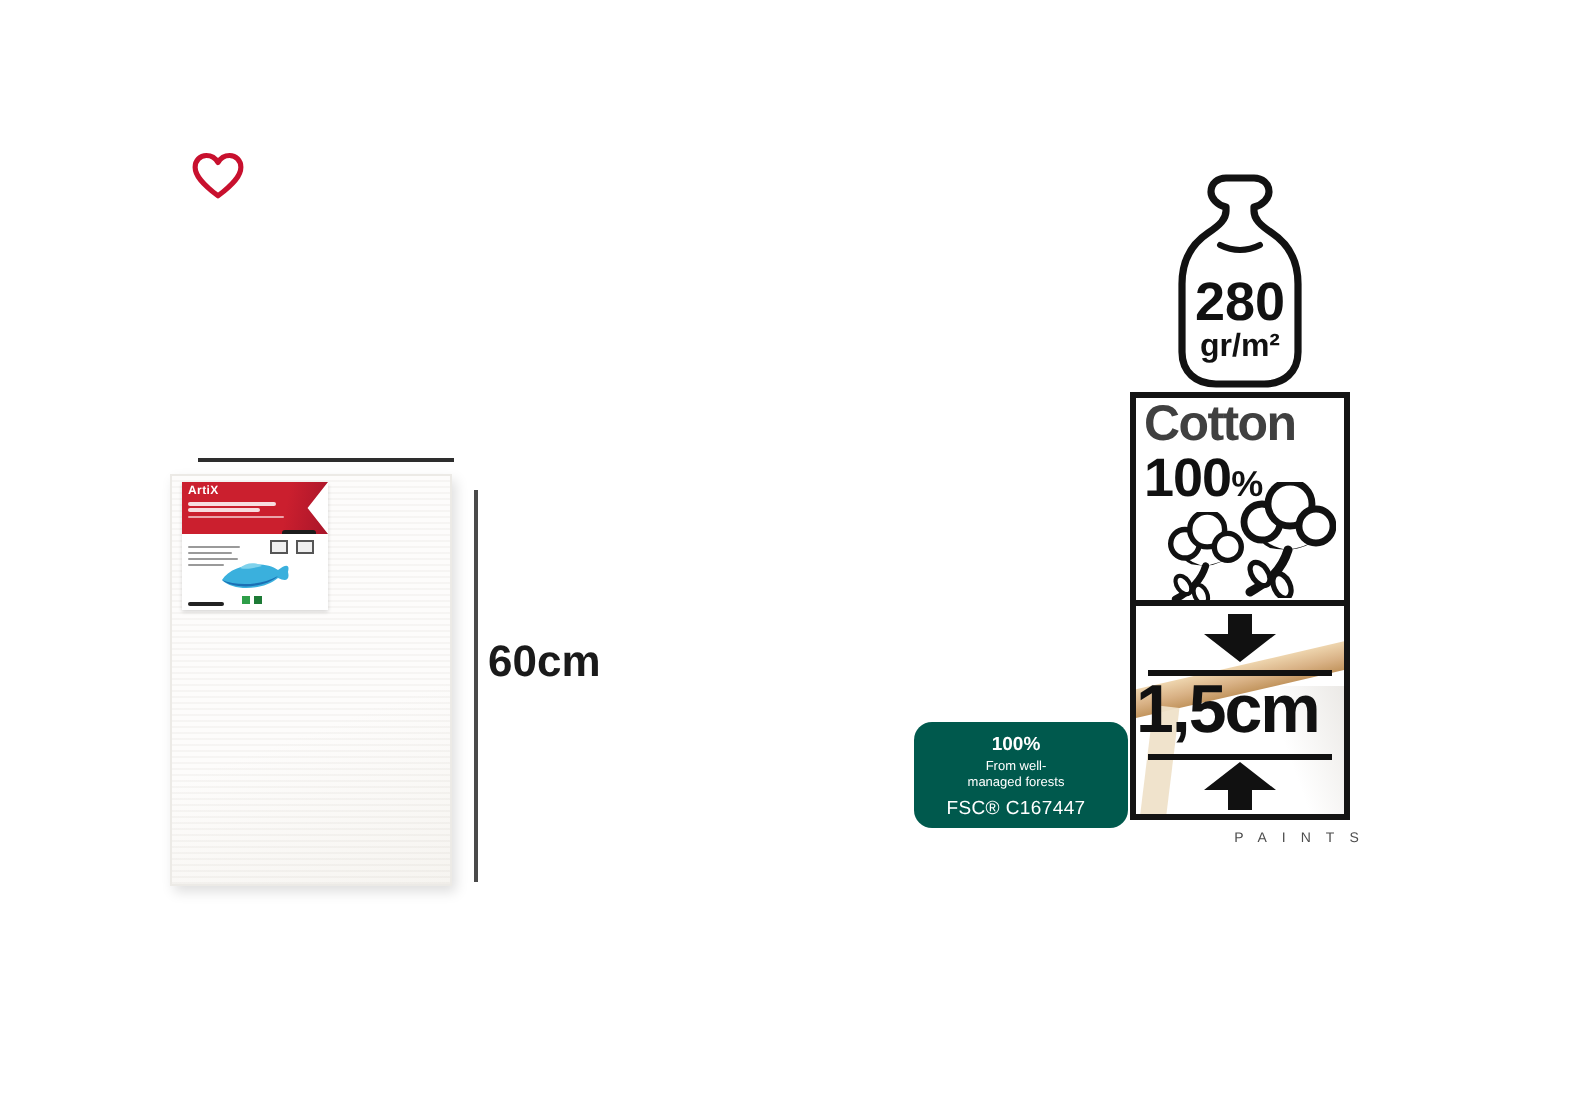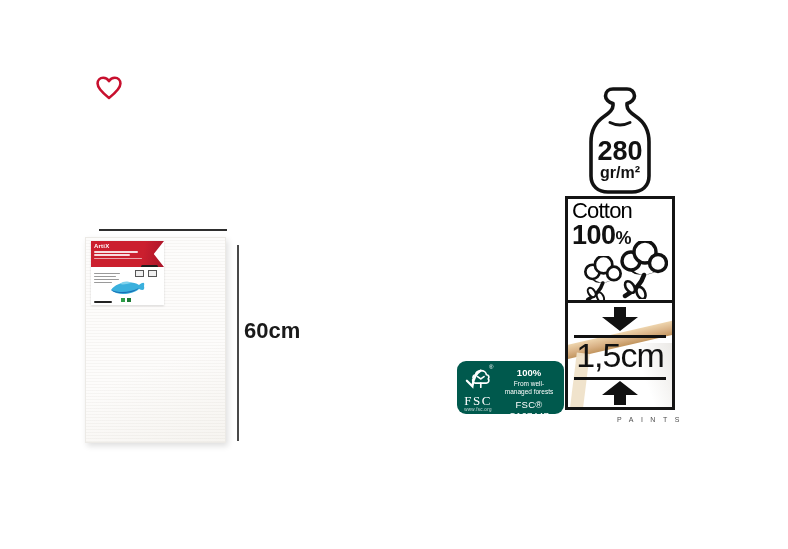--- a/index.html
+++ b/index.html
@@ -39,39 +39,39 @@
   .dim-h-label { position:absolute; left:244px; top:318px; font-size:22px; font-weight:800; }
 
   
   .bottle { position:absolute; left:585px; top:86px; }
 
   
   .spec-col { position:absolute; left:565px; top:196px; width:110px; }
   .spec-box { border:3px solid #141414; background:#fff; position:relative; }
   .box-cotton { height:107px; padding:1px 4px; }
   .box-depth { height:110px; margin-top:-3px; overflow:hidden; }
-  .cotton-word { font-size:22px; font-weight:400; letter-spacing:-.8px; line-height:1.02; color:#000000; }
+  .cotton-word { font-size:25px; font-weight:700; letter-spacing:-.8px; line-height:1.02; color:#404040; }
   .cotton-100 { font-size:27px; font-weight:800; letter-spacing:-.5px; line-height:1.0; color:#111; }
   .cotton-100 .pct { font-size:18px; font-weight:800; }
   .flower { position:absolute; }
   .flower.small { left:14px; top:57px; }
   .flower.big { left:50px; top:42px; }
 
   .wood1 { position:absolute; left:-8px; top:28px; width:136px; height:14px;
     background:linear-gradient(180deg,#eed5ae 0%, #d9b286 55%, #c2955e 100%);
     transform:rotate(-13deg); z-index:1; }
   .wood2 { position:absolute; left:5px; top:50px; width:13px; height:62px; background:#efe2c9; transform:rotate(7deg); z-index:1; opacity:.95; }
   .canvas-shade { position:absolute; right:-8px; top:40px; width:40px; height:80px; background:linear-gradient(250deg, rgba(160,150,135,.25), rgba(255,255,255,0) 70%); z-index:1; }
   .depth-arrow { position:absolute; left:50%; transform:translateX(-50%); z-index:2; }
   .depth-arrow.down { top:4px; }
   .depth-arrow.up { top:78px; }
   .depth-line { position:absolute; left:6px; right:6px; height:3px; background:#111; z-index:2; }
   .depth-line.l1 { top:32px; }
   .depth-line.l2 { top:74px; }
-  .depth-value { position:absolute; left:0; right:0; top:33px; text-align:center; font-size:34px; font-weight:400; letter-spacing:-1px; color:#111; z-index:2; }
+  .depth-value { position:absolute; left:0; right:0; top:33px; font-size:34px; font-weight:700; letter-spacing:-1px; color:#111; z-index:2; }
 
   
   .fsc { position:absolute; left:457px; top:361px; width:107px; height:53px; background:#00594d; border-radius:9px; display:flex; color:#fff; }
   .fsc-left { width:42px; position:relative; padding-top:4px; text-align:center; }
   .fsc-reg { position:absolute; left:32px; top:3px; font-size:6px; }
   .fsc-acronym { font-family:"Liberation Serif", serif; font-size:13px; letter-spacing:1.5px; line-height:1; margin-top:-1px; }
   .fsc-url { font-size:4.5px; opacity:.75; letter-spacing:.3px; }
   .fsc-right { flex:1; text-align:center; padding:6px 5px 0 0; }
   .fsc-pct { font-size:9.5px; font-weight:bold; }
   .fsc-l1, .fsc-l2 { font-size:6.5px; line-height:1.25; }
@@ -170,30 +170,20 @@
       <div class="depth-line l1"></div>
       <div class="depth-value">1,5cm</div>
       <div class="depth-line l2"></div>
       <svg class="depth-arrow up" width="36" height="24" viewBox="0 0 36 24">
         <polygon points="18,0 36,14 24,14 24,24 12,24 12,14 0,14" fill="#111"></polygon>
       </svg>
     </div>
   </div>
 
   <div class="fsc">
-    <div class="fsc-left">
-      <svg width="28" height="26" viewBox="0 0 30 28">
-        <path d="M 3 17 L 9 23 C 10 14 13 9 18 6" fill="none" stroke="#fff" stroke-width="2.4" stroke-linecap="round"></path>
-        <path d="M 18 6 C 14.5 6 12.5 8.5 12.5 10.5 C 10 10.5 9 13 10 15 C 8.3 16.5 9.5 19.5 12 19.5 L 24 19.5 C 26.5 19.5 27.5 16.5 26 15 C 27.5 13 26.5 10.5 24 10.5 C 24 8 21.5 6 18 6 Z" fill="none" stroke="#fff" stroke-width="1.8" stroke-linejoin="round"></path>
-        <path d="M 18 19.5 L 18 24 M 18 15 L 14.5 12.5 M 18 15 L 21.5 12.5" fill="none" stroke="#fff" stroke-width="1.8" stroke-linecap="round"></path>
-      </svg>
-      <span class="fsc-reg">®</span>
-      <div class="fsc-acronym">FSC</div>
-      <div class="fsc-url">www.fsc.org</div>
-    </div>
     <div class="fsc-right">
       <div class="fsc-pct">100%</div>
       <div class="fsc-l1">From well-</div>
       <div class="fsc-l2">managed forests</div>
       <div class="fsc-code">FSC® C167447</div>
     </div>
   </div>
 
   <div class="brand">
     <div class="brand-tagline">PAINTS</div>

